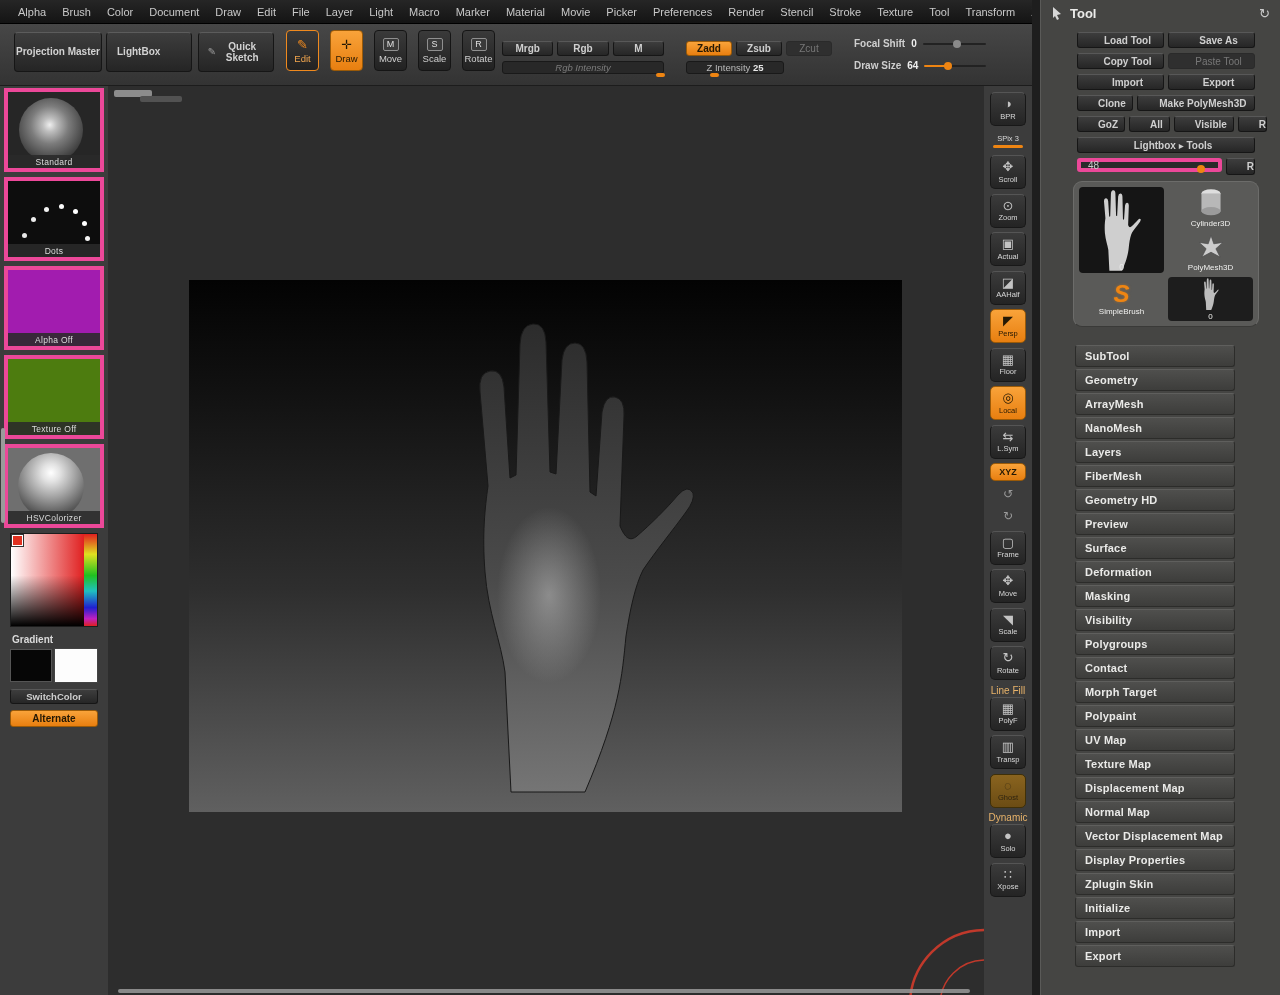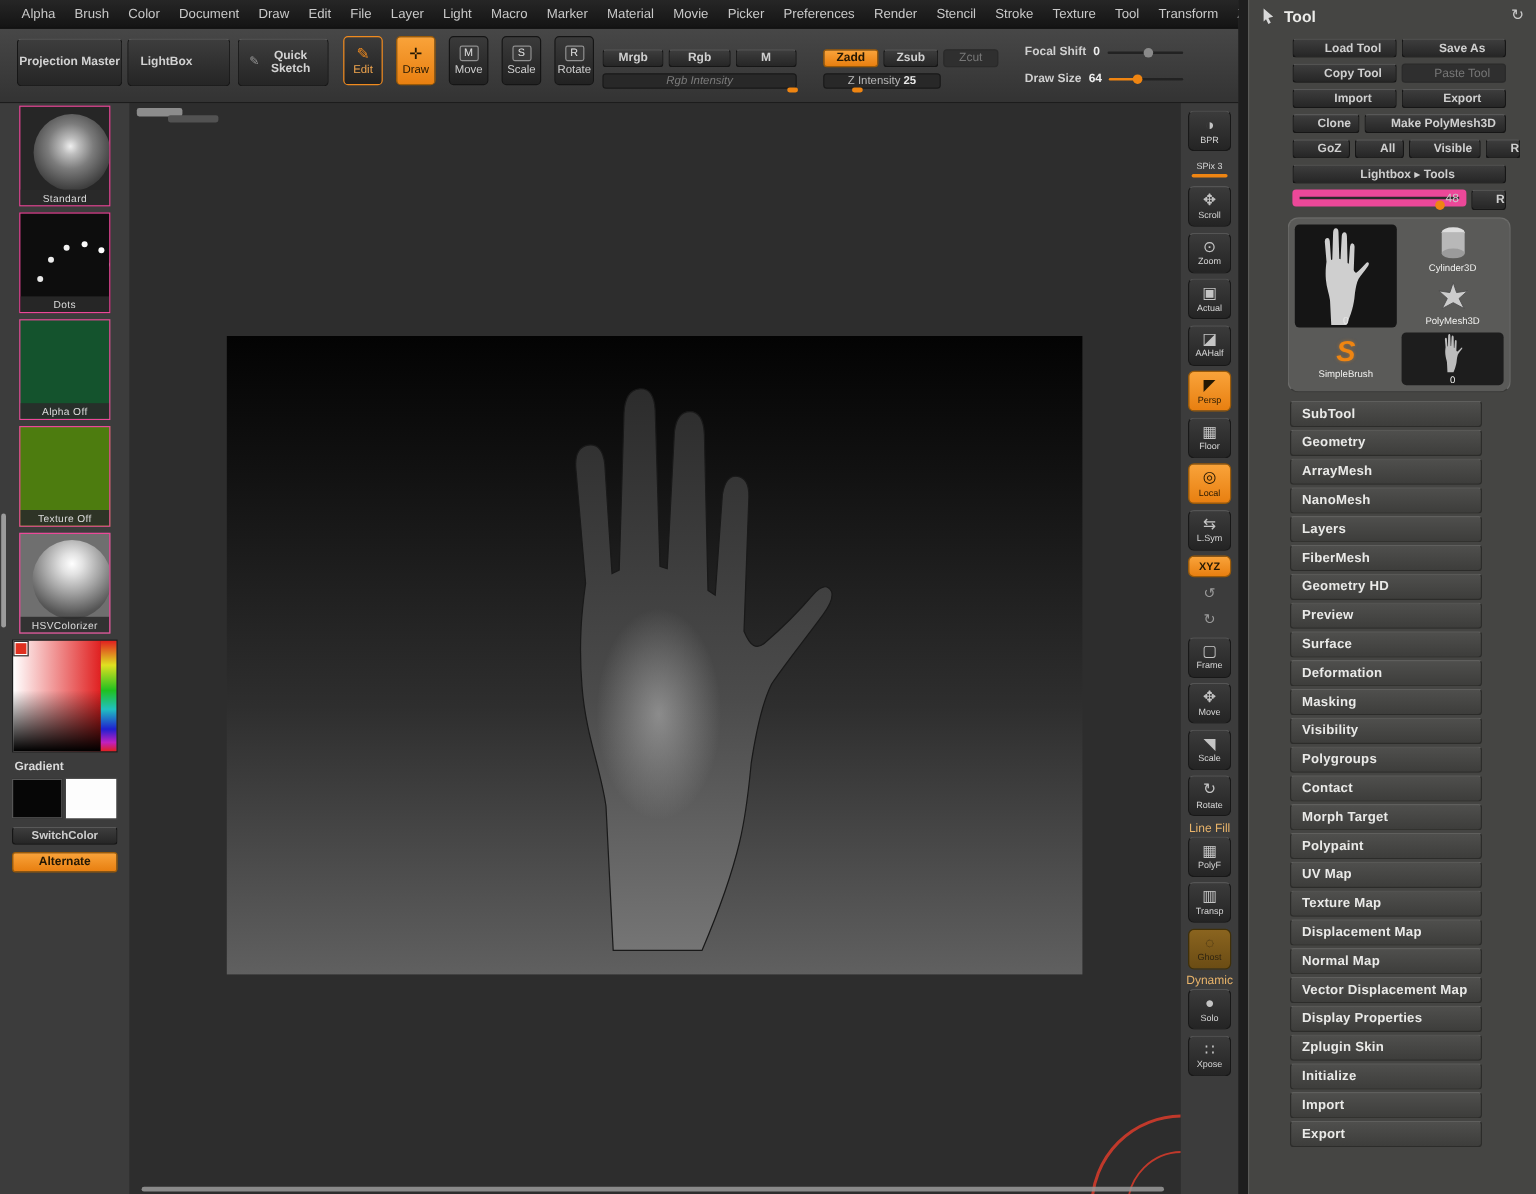--- a/index.html
+++ b/index.html
@@ -41,29 +41,29 @@
   .nub { position:absolute; bottom:-4px; width:9px; height:4px; border-radius:2px; background:#ef8512; }
   .sliderline { display:flex; align-items:center; gap:6px; color:#cfcfcf; font-size:10px; font-weight:bold; white-space:nowrap; }
   .line { position:relative; flex:1; height:2px; background:#222; border-radius:1px; }
   .line .dot { position:absolute; top:-3px; width:8px; height:8px; border-radius:50%; background:#8a8a8a; }
   .line.orange { background:linear-gradient(to right,#ef8512 0 34%, #222 34%); }
   .line.orange .dot { background:#ef8512; left:32%; }
   .dynamic-label { position:absolute; left:988px; top:62px; color:#909090; font-size:10px; font-weight:bold; }
 
   
   .tray { position:absolute; left:0; top:86px; width:108px; height:909px; background:#3c3c3c; padding-top:2px; }
-  .thumb { position:relative; width:76px; margin:0 auto 5px; height:84px; background:#262626; border:1px solid #ec4899; overflow:hidden; }
+  .thumb { position:relative; width:100px; margin:0 auto 5px; height:84px; background:#262626; border:4px solid #ec4899; overflow:hidden; }
   .thumb-label { position:absolute; left:0; right:0; bottom:0; background:rgba(42,42,42,.88);
     color:#dcdcdc; font-size:8.5px; text-align:center; padding:1.5px 0; letter-spacing:.3px; }
   .ball { position:absolute; left:11px; top:6px; width:64px; height:64px; border-radius:50%;
     background:radial-gradient(circle at 48% 42%, #efefef 0%, #bdbdbd 14%, #7c7c7c 38%, #3f3f3f 72%, #262626 100%); }
   .thumb.dots { background:#0d0d0d; }
   .dotarc { position:absolute; left:14px; top:52px; width:5px; height:5px; border-radius:50%; background:#e8e8e8;
     box-shadow: 9px -16px 0 #ececec, 22px -26px 0 #f2f2f2, 37px -29px 0 #fafafa, 51px -24px 0 #fff, 60px -12px 0 #fff, 63px 3px 0 #f4f4f4; }
-  .thumb.alpha-off { background:#14532d; }
+  .thumb.alpha-off { background:#a21caf; }
   .thumb.texture-off { background:#4d7c0f; }
   .thumb.mat { background:#6f6f6f; }
   .sphere { position:absolute; left:10px; top:5px; width:66px; height:66px; border-radius:50%;
     background:radial-gradient(circle at 50% 30%, #ffffff 0%, #e2e2e2 16%, #a5a5a5 42%, #565656 74%, #383838 100%); }
   .picker { position:relative; width:88px; height:94px; margin:2px auto 4px; border:1px solid #1d1d1d; }
   .sv { position:absolute; left:0; top:0; right:13px; bottom:0;
     background:linear-gradient(to top, #000, rgba(0,0,0,0) 55%), linear-gradient(to right, #ffffff, #e02020); }
   .hue { position:absolute; right:0; top:0; width:13px; bottom:0;
     background:linear-gradient(#e02020,#e0e020 22%,#20c020 45%,#20c0c0 62%,#2020d0 80%,#c020c0 92%,#e02020); }
   .curcolor { position:absolute; left:1px; top:1px; width:11px; height:11px; background:#e03020; border:1px solid #fff; outline:1px solid #333; }
@@ -112,35 +112,35 @@
   .gap-strip { position:absolute; left:1032px; top:0; width:8px; height:995px; background:#1e1e1e; }
 
   
   .tool-panel { position:absolute; left:1040px; top:0; width:240px; height:995px; background:#454543; border-left:1px solid #5a5a58; }
   .tp-header { height:26px; display:flex; align-items:center; padding:0 10px; }
   .tp-title { color:#ececea; font-size:13px; font-weight:bold; margin-left:7px; flex:1; }
   .tp-reset { color:#c9c9c9; font-size:13px; }
   .tp-buttons { position:absolute; left:36px; top:32px; width:178px; }
   .tp-row { display:flex; gap:4px; margin-bottom:5px; }
   .tp-row .tbtn { height:16px;padding-left:20px; }
-  .tp-slider { position:relative; flex:1; height:14px; background:#2a2a2a; border:6px solid #ec4899; border-radius:3px;
-    display:flex; align-items:center; color:#c9c9c9; font-size:10px; padding-left:7px;justify-content:flex-end; }
+  .tp-slider { position:relative; flex:1; height:14px; background:#2a2a2a; border:4px solid #ec4899; border-radius:3px;
+    display:flex; align-items:center; color:#c9c9c9; font-size:10px; padding-left:7px; }
   .tp-slider .knob { position:absolute; right:9%; top:3px; width:8px; height:8px; border-radius:50%; background:#ef8512; }
   .w-clone { flex:0 0 40px; }
   .w-r { flex:0 0 17px; padding:0; }
   .tp-thumbs { position:absolute; left:32px; top:181px; width:186px; height:146px; background:#5a5a58;
     border:1px solid #6c6c6a; border-bottom-color:#3a3a38; border-radius:9px; display:flex; gap:4px; padding:5px; }
   .tp-col { display:flex; flex-direction:column; gap:3px; flex:1; }
   .tp-active { position:relative; height:86px; background:#151515; border-radius:4px; overflow:hidden; }
   .th-badge { position:absolute; left:0; right:0; bottom:1px; text-align:center; color:#e8e8e8; font-size:8.5px; }
   .tp-cell { position:relative; flex:1; display:flex; flex-direction:column; align-items:center; justify-content:center; }
   .tp-cell .cell-label { color:#f0f0ee; font-size:8px; margin-top:1px; }
   .tp-cell.darkbox { background:#1d1d1d; border-radius:4px; }
   .sbrush-glyph { font-size:24px; font-weight:bold; font-style:italic; color:#ef8512; line-height:1; text-shadow:0 0 3px rgba(239,133,18,.5); }
-  .tp-sections { position:absolute; left:34px; top:334px; width:160px; }
+  .tp-sections { position:absolute; left:34px; top:345px; width:160px; }
   .sect { height:22px; margin-bottom:2px; background:linear-gradient(#4f4f4d,#3d3d3b); border:1px solid #2c2c2a;
     border-top-color:#5f5f5d; border-radius:3px; color:#eaeae8; font-size:11px; font-weight:bold;
     display:flex; align-items:center; padding-left:9px; letter-spacing:.2px; }
 
   .hidden-defs { position:absolute; width:0; height:0; }
 </style>
 </head>
 <body>
 
 <svg class="hidden-defs" xmlns="http://www.w3.org/2000/svg" xmlns:xlink="http://www.w3.org/1999/xlink">

